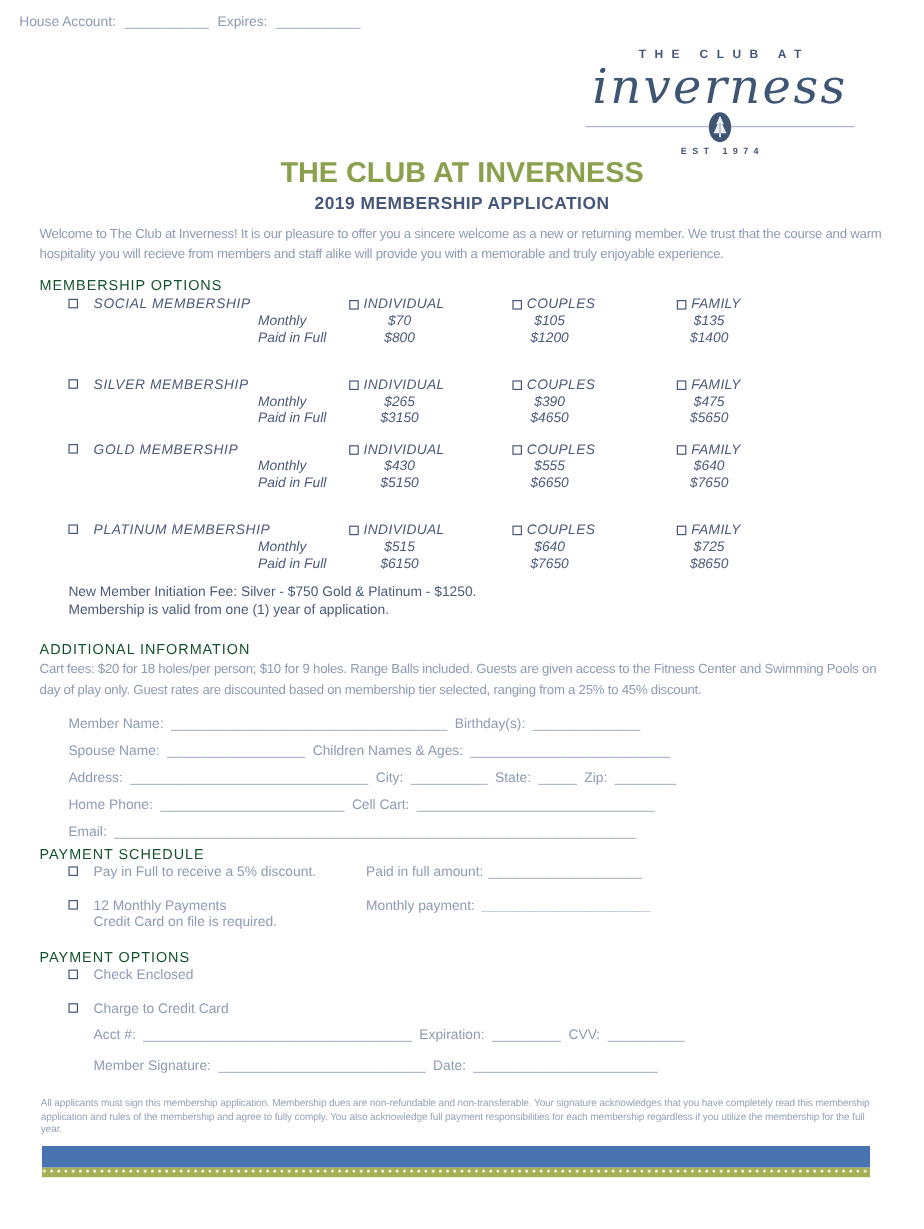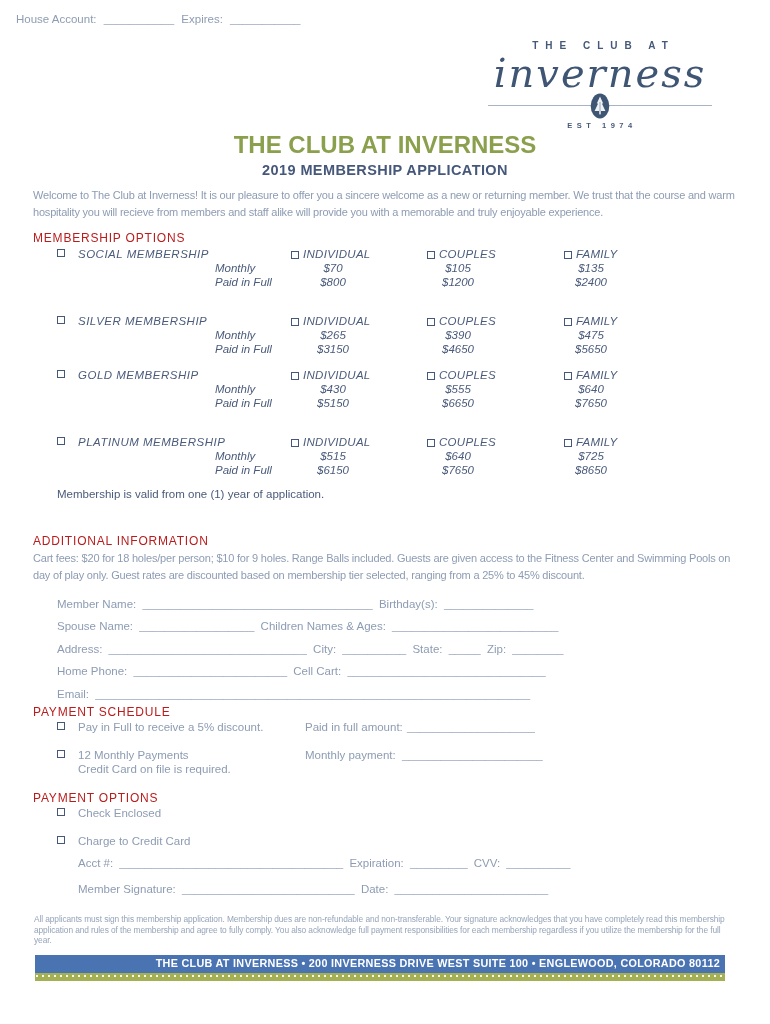--- a/index.html
+++ b/index.html
@@ -25,21 +25,21 @@
 
   
   .title-block { position:absolute; left:0; right:0; top:131px; text-align:center; }
   .doc-title { font-size:24px; font-weight:bold; color:#8ba04d; letter-spacing:0px; }
   .doc-subtitle { font-size:14.5px; font-weight:bold; color:#46587a; letter-spacing:0.4px; margin-top:3px; }
 
   
   .intro { position:absolute; left:33px; top:187px; width:714px; font-size:11px; letter-spacing:-0.2px; line-height:16.5px; color:#8d9cb3; }
 
   
-  .sec-head { position:absolute; left:33px; font-size:12px; letter-spacing:0.8px; color:#b91c1c; font-weight:normal; }
+  .sec-head { position:absolute; left:33px; font-size:12px; letter-spacing:0.8px; color:#14532d; font-weight:normal; }
 
   
   .tier { position:absolute; left:33px; width:710px; height:46px; font-size:11.5px; color:#4a5b7b;font-style:italic; }
   .t0 { top:248px; } .t1 { top:315px; } .t2 { top:369px; } .t3 { top:436px; }
   .cb { display:inline-block; width:8px; height:8px; border:1.5px solid #46587a; background:#fff; }
   .tier-cb { position:absolute; left:24px; top:1px; }
   .tier-name { position:absolute; left:45px; top:0; letter-spacing:0.5px; }
   .rowlab { position:absolute; left:182px; color:#4a5b7b; }
   .r1 { top:14px; } .r2 { top:28px; }
   .colhead { position:absolute; top:0; white-space:nowrap; letter-spacing:0.3px; }
@@ -62,21 +62,21 @@
   .psrow .cb { position:absolute; left:24px; top:1px; }
   .psrow .lab { position:absolute; left:45px; top:0; white-space:nowrap; }
   .psrow .rcol { position:absolute; left:272px; top:0; white-space:nowrap; }
   .psrow .sub { position:absolute; left:45px; top:14px; white-space:nowrap; }
   .indent-line { position:absolute; left:78px; font-size:11.5px; color:#8d9cb3; white-space:nowrap; }
   .indent-line span + span { margin-left:3px; }
 
   
   .footnote { position:absolute; left:34px; top:914px; width:702px; font-size:8.4px; line-height:10.6px; color:#96a4b9; letter-spacing:-0.1px; }
   .addr-bar { position:absolute; left:35px; top:955px; width:690px; height:18px; background:#4a73b2;
-    display:flex; align-items:flex-end; justify-content:flex-end; padding:0 5px 4px 0; }
+    display:flex; align-items:flex-end; justify-content:flex-end; padding:0 5px 18px 0; }
   .addr-bar-text { color:#ffffff; font-size:10.8px; font-weight:bold; letter-spacing:0.3px; white-space:nowrap; }
   .green-strip { position:absolute; left:35px; top:973px; width:690px; height:8px; background-color:#a5b054;
     background-image:radial-gradient(circle at 2px 3px, rgba(255,255,255,0.9) 0.9px, rgba(255,255,255,0) 1.5px);
     background-size:6px 8px; }
   .contact-line { position:absolute; right:40px; top:1044px; font-size:15px; font-weight:normal; letter-spacing:1.3px; color:#3c526f; white-space:nowrap; }
 </style>
 </head>
 <body>
 
 <div class="page">
@@ -118,21 +118,21 @@
     <span class="rowlab r1">Monthly</span>
     <span class="rowlab r2">Paid in Full</span>
     <span class="colhead x1"><span class="cb"></span><span>INDIVIDUAL</span></span>
     <span class="colhead x2"><span class="cb"></span><span>COUPLES</span></span>
     <span class="colhead x3"><span class="cb"></span><span>FAMILY</span></span>
     <span class="price p1 r1">$70</span>
     <span class="price p2 r1">$105</span>
     <span class="price p3 r1">$135</span>
     <span class="price p1 r2">$800</span>
     <span class="price p2 r2">$1200</span>
-    <span class="price p3 r2">$2400</span>
+    <span class="price p3 r2">$1400</span>
   </div>
 
   <div class="tier t1">
     <span class="cb tier-cb"></span>
     <span class="tier-name">SILVER MEMBERSHIP</span>
     <span class="rowlab r1">Monthly</span>
     <span class="rowlab r2">Paid in Full</span>
     <span class="colhead x1"><span class="cb"></span><span>INDIVIDUAL</span></span>
     <span class="colhead x2"><span class="cb"></span><span>COUPLES</span></span>
     <span class="colhead x3"><span class="cb"></span><span>FAMILY</span></span>
@@ -170,20 +170,21 @@
     <span class="colhead x3"><span class="cb"></span><span>FAMILY</span></span>
     <span class="price p1 r1">$515</span>
     <span class="price p2 r1">$640</span>
     <span class="price p3 r1">$725</span>
     <span class="price p1 r2">$6150</span>
     <span class="price p2 r2">$7650</span>
     <span class="price p3 r2">$8650</span>
   </div>
 
   <div class="mem-notes">
+    <div>New Member Initiation Fee: Silver - $750 Gold &amp; Platinum - $1250.</div>
     <div>Membership is valid from one (1) year of application.</div>
   </div>
 
   <div class="sec-head" style="top:534px;">ADDITIONAL INFORMATION</div>
   <div class="addl-body">Cart fees: $20 for 18 holes/per person; $10 for 9 holes. Range Balls included. Guests are given access to the Fitness Center and Swimming Pools on day of play only. Guest rates are discounted based on membership tier selected, ranging from a 25% to 45% discount.</div>
 
   <div class="fields">
     <div class="fline f0">
       <span>Member Name:</span>
       <span class="blank">____________________________________</span>
@@ -228,21 +229,21 @@
       <span class="blank" style="margin-left:1px;">____________________</span>
     </span>
   </div>
 
   <div class="psrow" style="top:749px;">
     <span class="cb"></span>
     <span class="lab">12 Monthly Payments</span>
     <span class="sub">Credit Card on file is required.</span>
     <span class="rcol">
       <span>Monthly payment:</span>
-      <span class="blank" style="margin-left:3px;">______________________</span>
+      <span class="blank" style="margin-left:3px;font-style:italic;">______________________</span>
     </span>
   </div>
 
   <div class="sec-head" style="top:791px;">PAYMENT OPTIONS</div>
 
   <div class="psrow" style="top:807px;">
     <span class="cb"></span>
     <span class="lab">Check Enclosed</span>
   </div>
 

